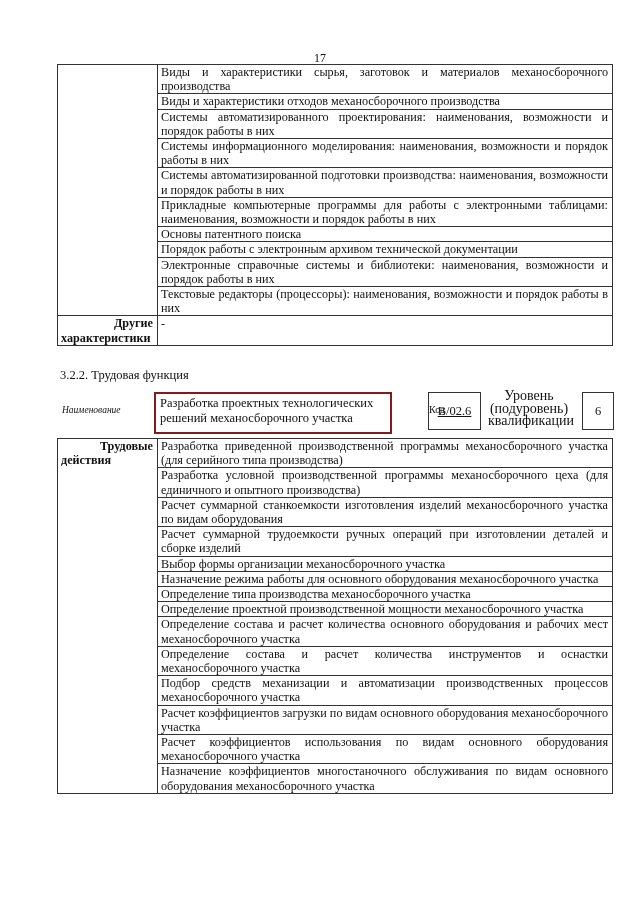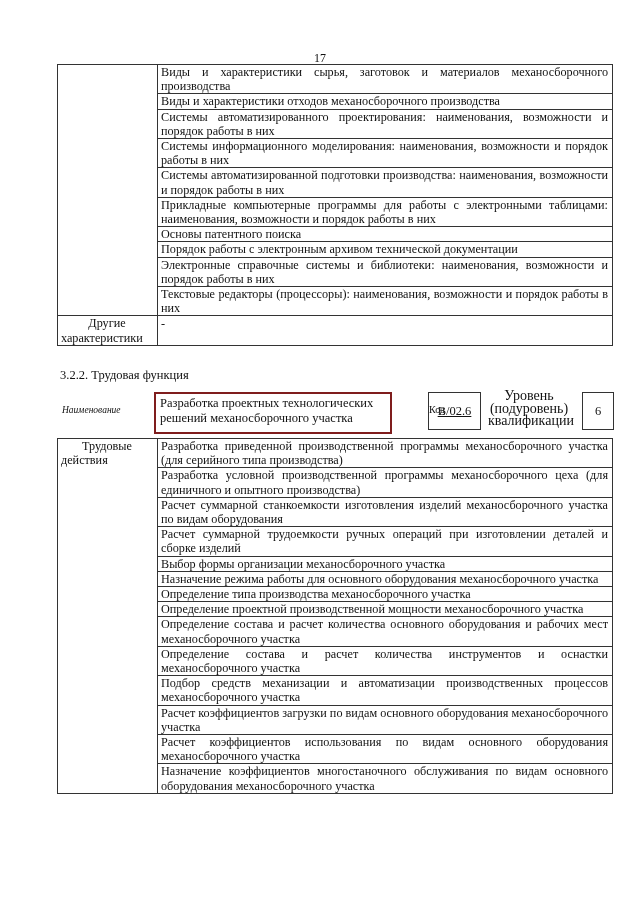--- a/index.html
+++ b/index.html
@@ -2,21 +2,21 @@
 <html><head>
 <meta charset="utf-8">
 <style>
   html, body { margin: 0; padding: 0; background: #ffffff; }
   body { width: 640px; height: 902px; position: relative; overflow: hidden;
          font-family: "Liberation Serif", "DejaVu Serif", serif; color: #111; }
   .page-number { position: absolute; top: 51px; left: 0; width: 640px; text-align: center; font-size: 12px; }
   table.spec { position: absolute; left: 57px; width: 556px; border-collapse: collapse; table-layout: fixed; border-radius: 26px; }
   table.spec td { border: 1px solid #333; vertical-align: top; font-size: 12.2px; line-height: 14.2px;
                   padding: 0 4px 0 3px; text-align: justify; text-align-last: left; }
-  table.spec td.label { width: 92px; padding-left: 3px; text-align: center; }
+  table.spec td.label { width: 92px; padding-left: 3px; text-align: right; font-weight: bold; }
   #top-table { top: 64px; }
   #top-table tr.cont td.label { border-top: none; border-bottom: none; }
   #labor-table { top: 438px; padding-left: 37px; }
   .section-title { position: absolute; top: 368px; left: 60px; font-weight: normal; font-size: 12.5px; }
   .hdr-label { position: absolute; font-size: 9.5px; }
   .hdr-name-label { left: 62px; top: 405px; font-style: italic; }
   .name-box { position: absolute; left: 154px; top: 392px; width: 226px; height: 34px; border: 2px solid #7f1d1d;
               font-size: 12.5px; line-height: 15px; padding: 2px 4px; box-sizing: content-box; }
   .code-label { left: 401px; top: 404px; font-size: 10px; margin-left: 28px; }
   .code-box { position: absolute; left: 428px; top: 392px; width: 51px; height: 36px; border: 1px solid #333;

